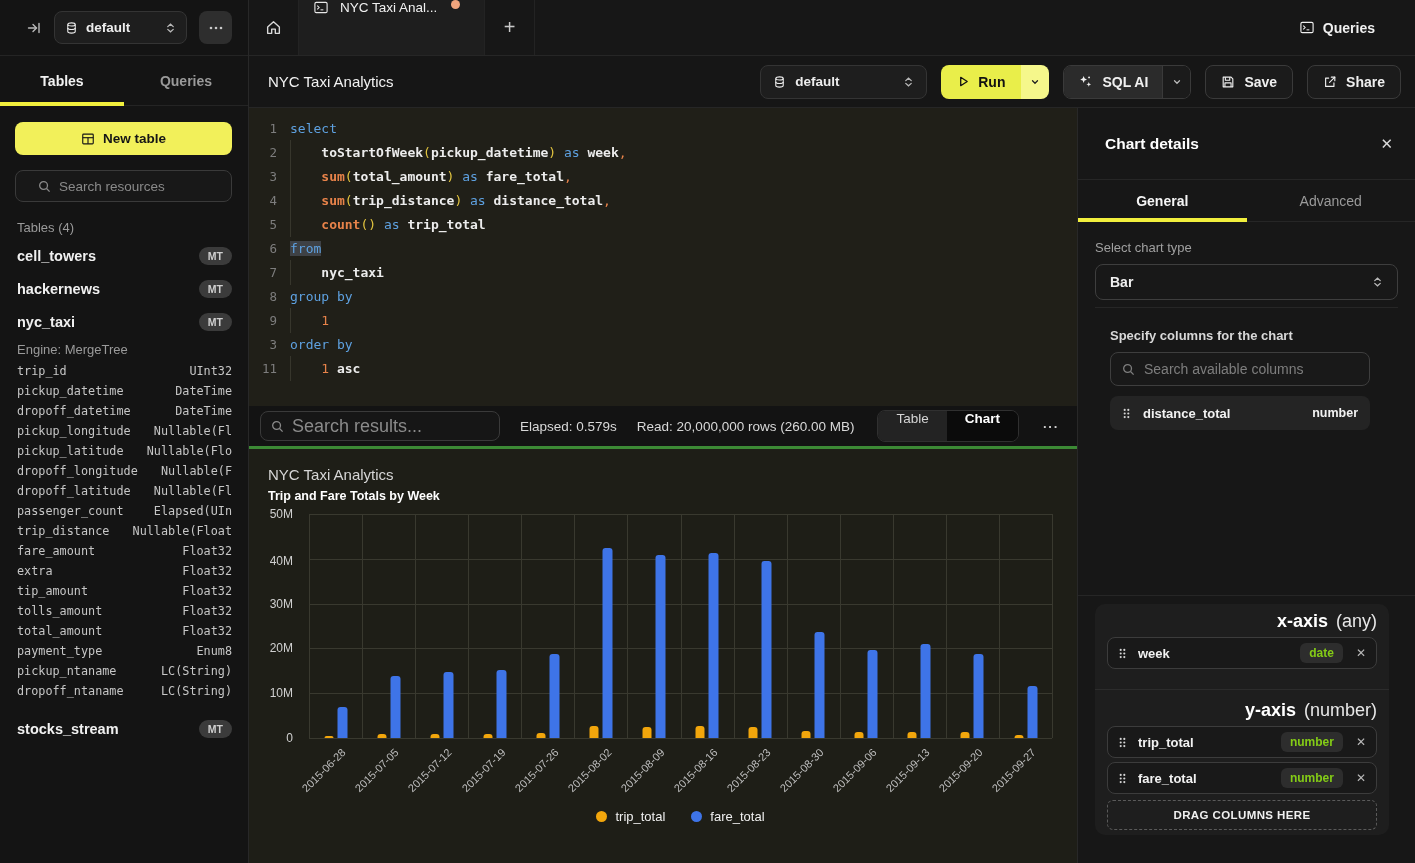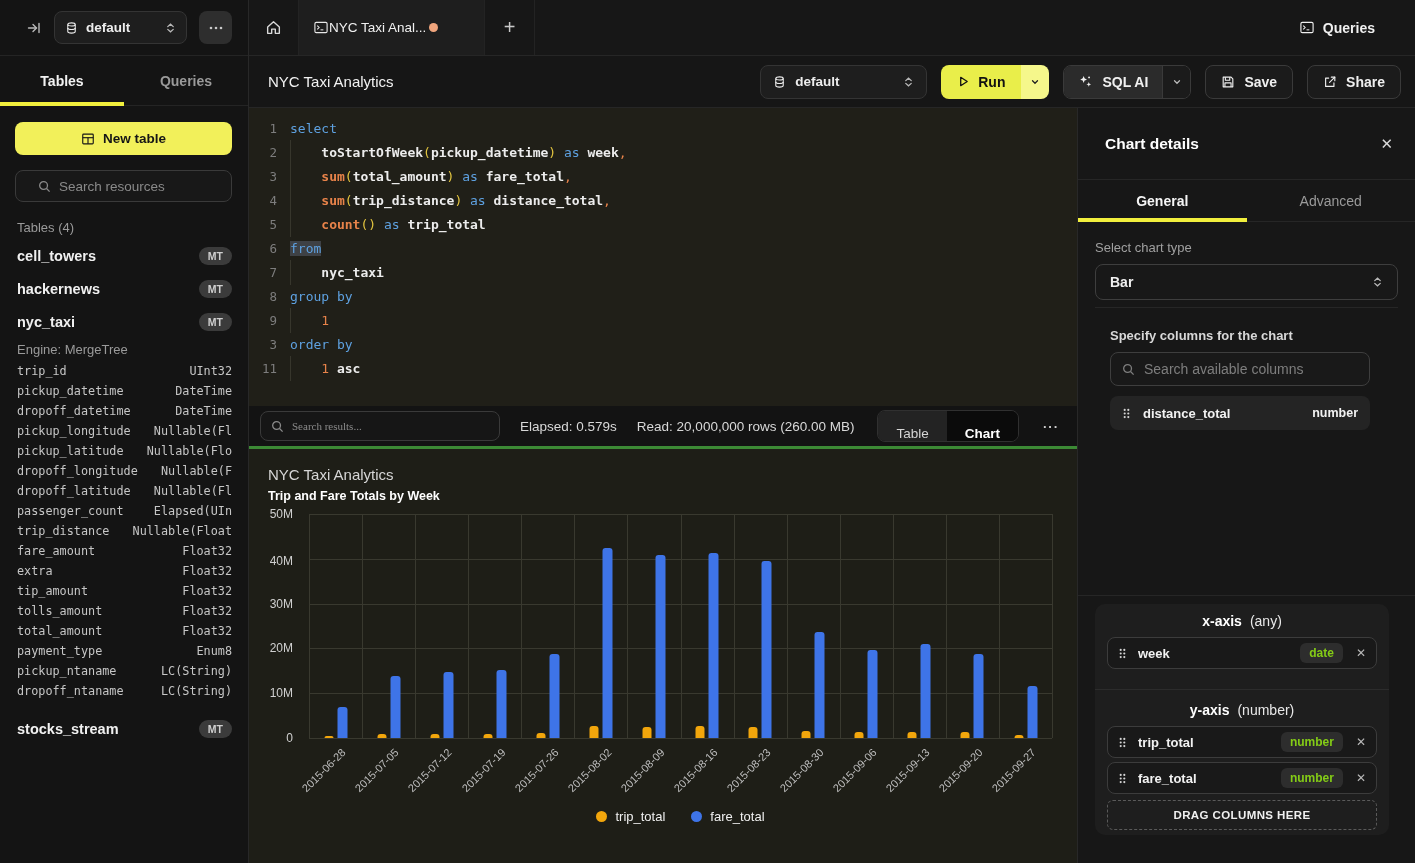--- a/index.html
+++ b/index.html
@@ -27,21 +27,21 @@
 .tbl-name{font-size:14.5px;font-weight:600;color:#f0f0f0}
 .mt-badge{margin-left:auto;background:#3b3b3b;color:#cfcfcf;font-size:10.5px;font-weight:700;border-radius:10px;padding:3px 9px}
 .engine-row{height:22px;display:flex;align-items:center;padding:0 17px;color:#9a9a9a;font-size:13px}
 .col-list{margin-top:4px;padding:0 16px 0 17px}
 .col-row{height:20px;display:flex;justify-content:space-between;font-family:"DejaVu Sans Mono",monospace;font-size:11.8px;color:#c6c6c6;white-space:nowrap}
 .after-cols{margin-top:8px}
 
 .rightcol{flex:1;display:flex;flex-direction:column;min-width:0}
 .tabstrip{height:56px;background:#171717;display:flex;align-items:stretch;border-bottom:1px solid #262626}
 .home-cell{width:50px;display:flex;align-items:center;justify-content:center;color:#d9d9d9;border-right:1px solid #232323}
-.doc-tab{width:186px;background:#1e1e1e;display:flex;align-items:center;padding:0 14px;border-right:1px solid #232323}
+.doc-tab{width:186px;background:#1e1e1e;display:flex;gap:11px;padding:0 14px;border-right:1px solid #232323}
 .doc-tab .lbl{font-size:13.5px;color:#f0f0f0;white-space:nowrap}
 .dot{width:9px;height:9px;border-radius:50%;background:#f0a57d;margin-left:3px;flex:none}
 .plus-cell{width:50px;display:flex;align-items:center;justify-content:center;color:#c9c9c9;font-size:20px;font-weight:300;border-right:1px solid #232323}
 .strip-right{margin-left:auto;display:flex;align-items:center;gap:8px;padding-right:40px;color:#f0f0f0;font-weight:600;font-size:14px}
 .toolbar{height:52px;background:#161616;border-bottom:1px solid #262626;display:flex;align-items:center;padding:0 14px 0 19px;gap:14px}
 .tb-title{font-size:15px;color:#f2f2f2;margin-right:auto}
 .tb-select{width:167px;height:34px;background:#1e1e1e;border:1px solid #343434;border-radius:8px;display:flex;align-items:center;padding:0 12px;gap:9px;color:#ededed;font-weight:600;font-size:13.5px}
 .tb-select .chev{margin-left:auto;color:#b9b9b9}
 .run-group{display:flex;height:34px;border-radius:8px;overflow:hidden}
 .run-main{background:#e9ee4a;color:#111;display:flex;align-items:center;gap:8px;padding:0 16px;font-weight:700;font-size:14px}
@@ -61,25 +61,25 @@
 .tk-kw{color:#5ea1e0;font-weight:400}
 .tk-fn{color:#e8834a;font-weight:700}
 .tk-paren{color:#e3c53f;font-weight:400}
 .tk-id{color:#ececec;font-weight:700}
 .tk-num{color:#e8834a;font-weight:400}
 .tk-punct{color:#e8834a;font-weight:400}
 .tk-sel{background:#3e4145}
 
 .resbar{height:40px;background:#131313;display:flex;align-items:center;padding:0 14px 0 11px;gap:20px}
 .res-search{width:240px;height:30px;border:1px solid #3a3a3a;border-radius:8px;display:flex;align-items:center;padding:0 10px;gap:8px;color:#8a8a8a;background:#161616}
-.res-search input{border:none;outline:none;background:transparent;color:#d0d0d0;font-family:Liberation Serif, serif;font-size:11px;width:100%}
+.res-search input{border:none;outline:none;background:transparent;color:#d0d0d0;font-family:Liberation Sans, sans-serif;font-size:18px;width:100%}
 .res-search input::placeholder{color:#8a8a8a}
 .res-stat{color:#d8d8d8;font-size:13.5px;white-space:nowrap}
 .seg{margin-left:auto;display:flex;height:32px;border-radius:8px;overflow:hidden;border:1px solid #303030}
-.seg-btn{display:flex;align-items:flex-end;padding:0 18px;font-size:13.5px;color:#d5d5d5;background:#232323}
+.seg-btn{display:flex;align-items:flex-start;padding:0 18px;font-size:13.5px;color:#d5d5d5;background:#232323}
 .seg-btn.active{background:#0b0b0b;color:#fff;font-weight:600}
 .res-dots{color:#d0d0d0;font-weight:700;letter-spacing:1px;font-size:13px;padding:0 4px}
 
 .chartwrap{flex:1;background:#1e1e17;border-top:3px solid #3c8a35;position:relative;overflow:hidden}
 .ch-title{position:absolute;left:19px;top:17px;font-size:15px;color:#d6d6d6}
 .ch-subtitle{position:absolute;left:19px;top:40px;font-size:12.5px;font-weight:700;color:#fff}
 .plot{position:absolute;left:60px;top:65px;width:743px;height:224px}
 .gridh{position:absolute;left:0;right:0;height:1px;background:#39392f}
 .gridv{position:absolute;top:0;bottom:0;width:1px;background:#39392f}
 .ylabels{position:absolute;left:0;top:65px;width:52px;height:224px}
@@ -112,21 +112,21 @@
 .pn-group-label{color:#d8d8d8;font-size:13px;font-weight:700}
 .pn-search{margin-top:9px;height:34px;border:1px solid #3e3e3e;border-radius:8px;display:flex;align-items:center;padding:0 11px;gap:9px;color:#7e7e7e;background:#191919}
 .pn-search input{border:none;outline:none;background:transparent;color:#d0d0d0;font-family:inherit;font-size:14px;width:100%}
 .pn-search input::placeholder{color:#7e7e7e}
 .avail-row{margin-top:10px;height:34px;background:#242424;border-radius:8px;display:flex;align-items:center;padding:0 12px;gap:12px}
 .avail-row .nm{font-size:13px;font-weight:700;color:#f2f2f2}
 .avail-row .tp{margin-left:auto;font-size:12.5px;font-weight:700;color:#f2f2f2}
 .pn-spacer{flex:1}
 .pn-bottom-div{height:1px;background:#262626}
 .axis-card{margin:8px 26px 0 17px;background:#1e1e1e;border-radius:10px;padding:5px 12px}
-.axis-head{height:24px;display:flex;align-items:center;justify-content:center;gap:8px;font-size:14px}
+.axis-head{height:24px;display:flex;align-items:center;justify-content:flex-end;gap:8px;font-size:18px}
 .axis-head .ax{font-weight:700;color:#fff}
 .axis-head .hint{color:#e8e8e8}
 .axis-row{margin-top:4px;height:32px;border:1px solid #3c3c3c;background:#191919;border-radius:8px;display:flex;align-items:center;padding:0 10px;gap:11px}
 .axis-row .nm{font-size:13px;font-weight:700;color:#f2f2f2}
 .axis-row .badge{margin-left:auto;background:#2d2d2d;border-radius:6px;padding:3px 9px;font-size:12px;font-weight:700;color:#84cc16}
 .axis-row .rm{color:#b9b9b9;font-size:12px;margin-left:2px}
 .axis-split{margin:20px -12px 0 -12px;height:1px;background:#2c2c2c}
 .dragbox{margin-top:6px;height:30px;border:1px dashed #5a5a5a;border-radius:6px;display:flex;align-items:center;justify-content:center;font-size:11.5px;font-weight:700;letter-spacing:.4px;color:#f0f0f0}
 .drag-dots{color:#d5d5d5}
 </style>

